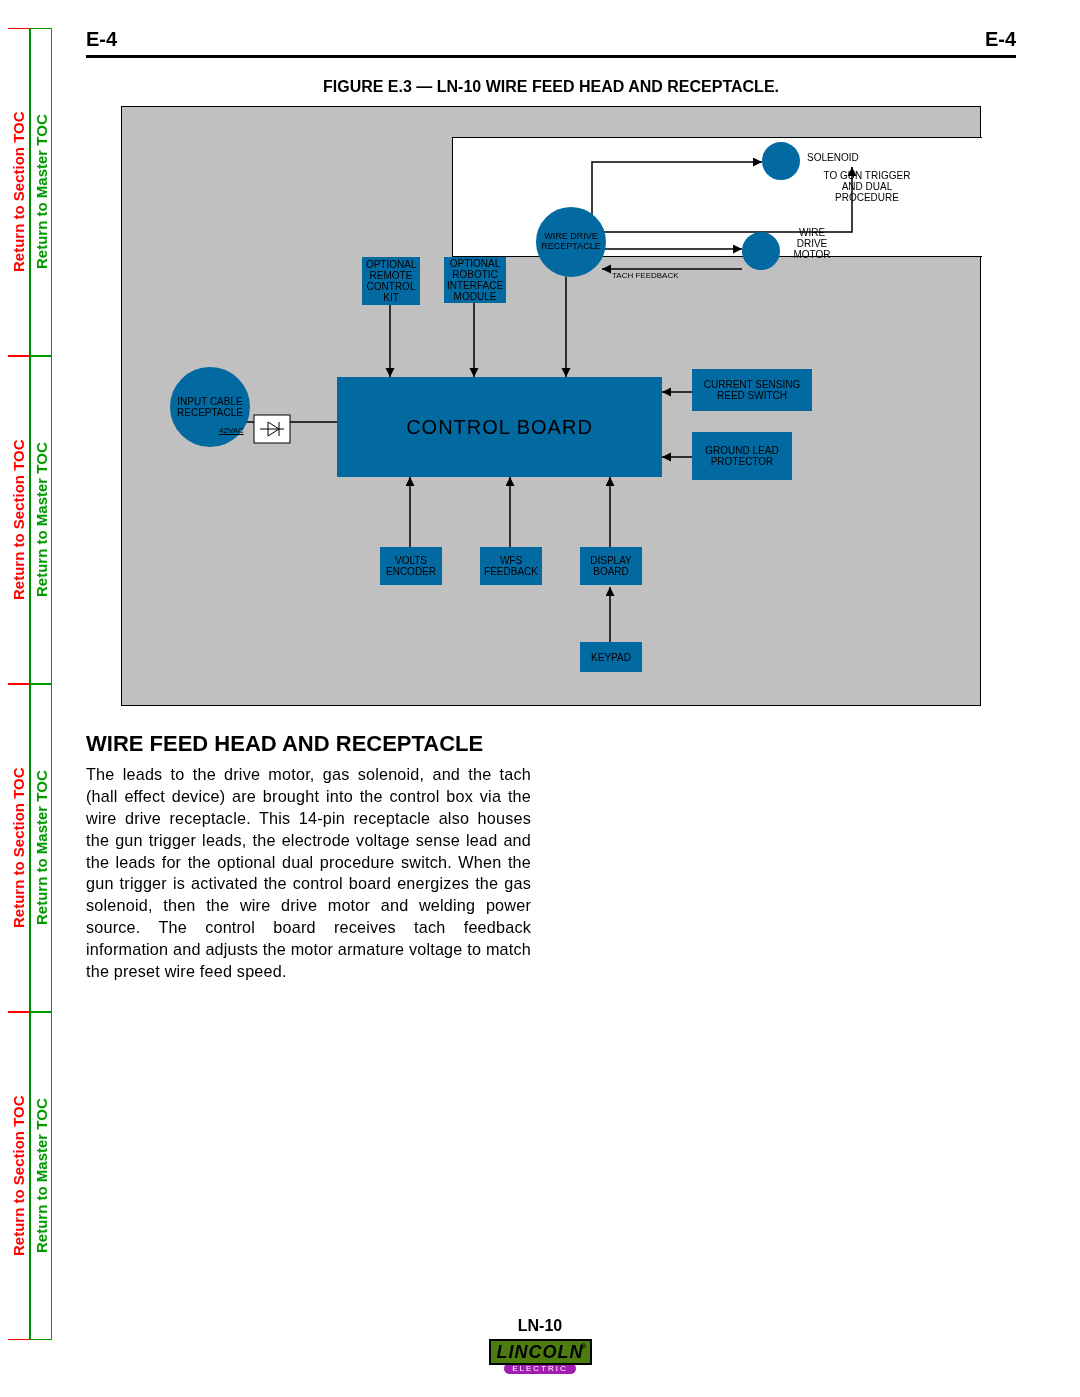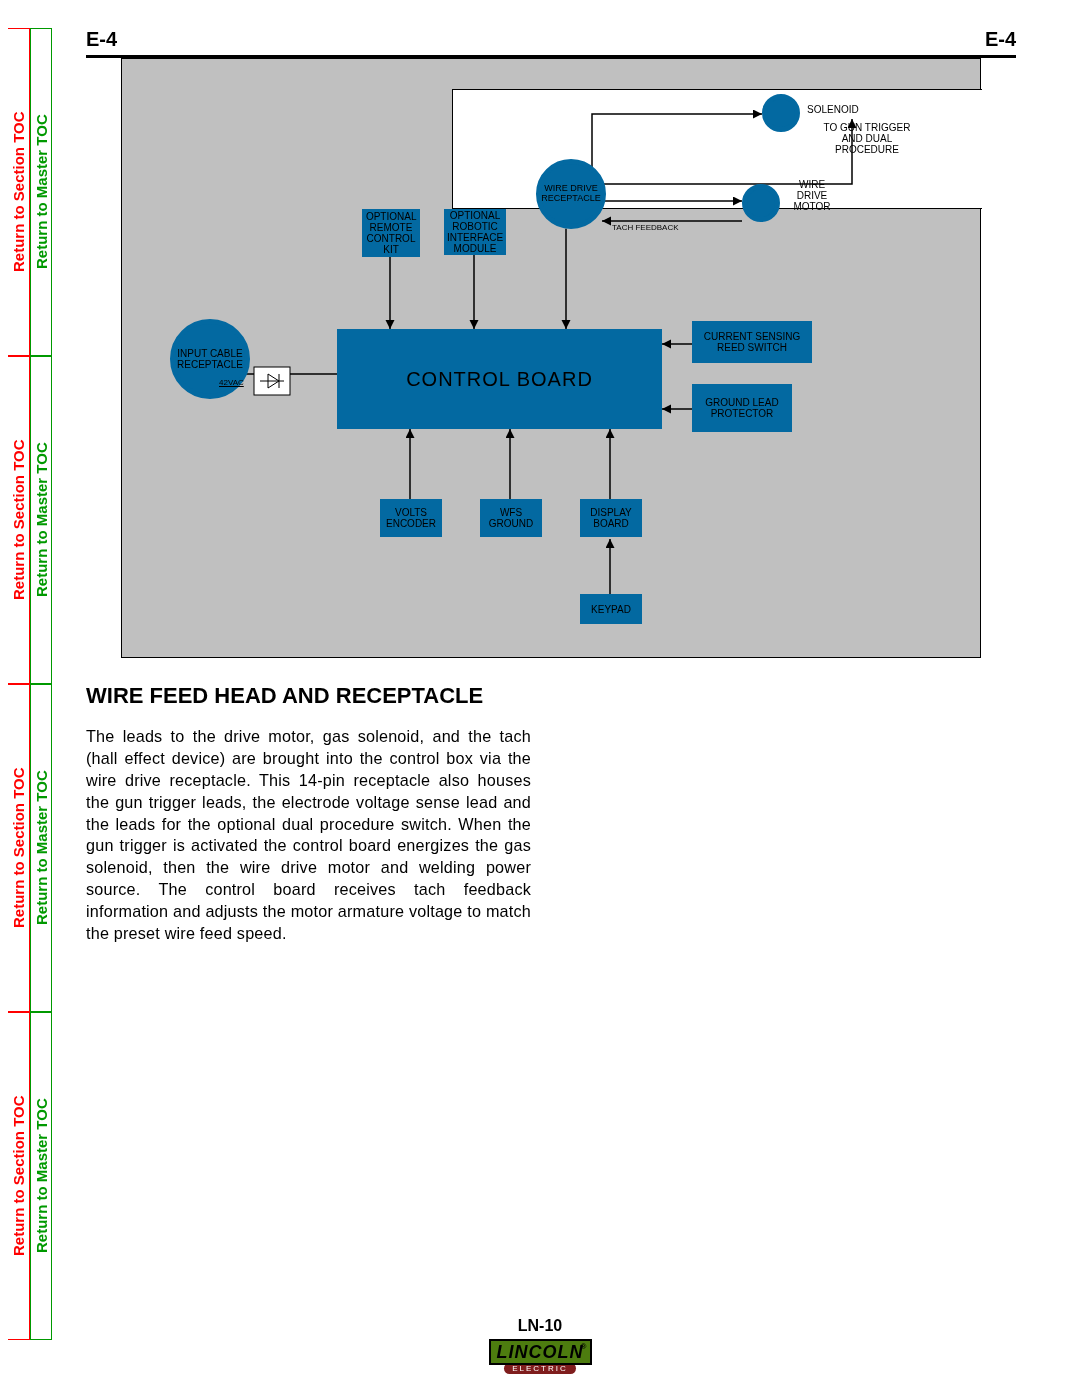--- a/index.html
+++ b/index.html
@@ -100,21 +100,21 @@
   .section-h {
     font-size: 22px;
     font-weight: bold;
     margin-top: 26px;
     line-height: 1.1;
   }
   .body-p {
     font-size: 16.2px;
     line-height: 1.35;
     width: 445px;
-    margin-top: 18px;
+    margin-top: 8px;
     text-align: justify;
     letter-spacing: 0.2px;
   }
 
   
   .footer {
     position: absolute;
     left: 0; right: 0;
     bottom: 22px;
     text-align: center;
@@ -131,21 +131,21 @@
     font-size: 18px;
     border: 2px solid #000;
     padding: 1px 6px 0;
     background:#4d7c0f;
     position:relative;
   }
   .logo-top .reg { font-size: 8px; vertical-align: top; font-style: normal; position:absolute; right:2px; top:1px;}
   .logo-bot {
     font-size: 8px;
     letter-spacing: 2px;
-    background: #7f1d1d;
+    background: #a21caf;
     color: #fff;
     padding: 1px 4px;
     border-radius: 6px;
     margin: -2px auto 0;
     width: 72px;
   }
 </style>
 </head>
 <body>
 
@@ -164,20 +164,21 @@
   </div>
 </div>
 
 <div class="page">
 
   <div class="hdr">
     <span class="pg">E-4</span>
     <span class="pg">E-4</span>
   </div>
 
+  <div class="fig-caption">FIGURE E.3 — LN-10 WIRE FEED HEAD AND RECEPTACLE.</div>
 
   <div class="diagram">
     <div class="whiteband"></div>
 
     <svg width="860" height="600">
       <defs>
         <marker id="ah" markerWidth="8" markerHeight="8" refX="6" refY="3" orient="auto">
           <path d="M0,0 L6,3 L0,6 Z" fill="#000"></path>
         </marker>
       </defs>
@@ -229,21 +230,21 @@
     <div class="dlabel" style="left:665px; top:120px; width:50px;">WIRE DRIVE MOTOR</div>
     <div class="dlabel" style="left:490px; top:165px; font-size:8px;">TACH FEEDBACK</div>
 
     <div class="dbox circle" style="left:48px; top:260px; width:80px; height:80px; font-size:10px;">INPUT CABLE RECEPTACLE</div>
     <div class="dlabel" style="left:97px; top:320px; font-size:8px; text-decoration:underline;">42VAC</div>
 
     <div class="dbox" style="left:570px; top:262px; width:120px; height:42px;">CURRENT  SENSING REED SWITCH</div>
     <div class="dbox" style="left:570px; top:325px; width:100px; height:48px;">GROUND LEAD PROTECTOR</div>
 
     <div class="dbox" style="left:258px; top:440px; width:62px; height:38px;">VOLTS ENCODER</div>
-    <div class="dbox" style="left:358px; top:440px; width:62px; height:38px;">WFS GROUND</div>
+    <div class="dbox" style="left:358px; top:440px; width:62px; height:38px;">WFS FEEDBACK</div>
     <div class="dbox" style="left:458px; top:440px; width:62px; height:38px;">DISPLAY BOARD</div>
     <div class="dbox" style="left:458px; top:535px; width:62px; height:30px;">KEYPAD</div>
   </div>
 
   <div class="section-h">WIRE FEED HEAD AND RECEPTACLE</div>
   <p class="body-p">The leads to the drive motor, gas solenoid, and the tach (hall effect device) are brought into the control box via the wire drive receptacle. This 14-pin receptacle also houses the gun trigger leads, the electrode voltage sense lead and the leads for the optional dual procedure switch.  When the gun trigger is activated the control board energizes the gas solenoid, then the wire drive motor and welding power source. The control board receives tach feedback information and adjusts the motor armature voltage to match the preset wire feed speed.</p>
 </div>
 
 <div class="footer">
   <div class="model">LN-10</div>

